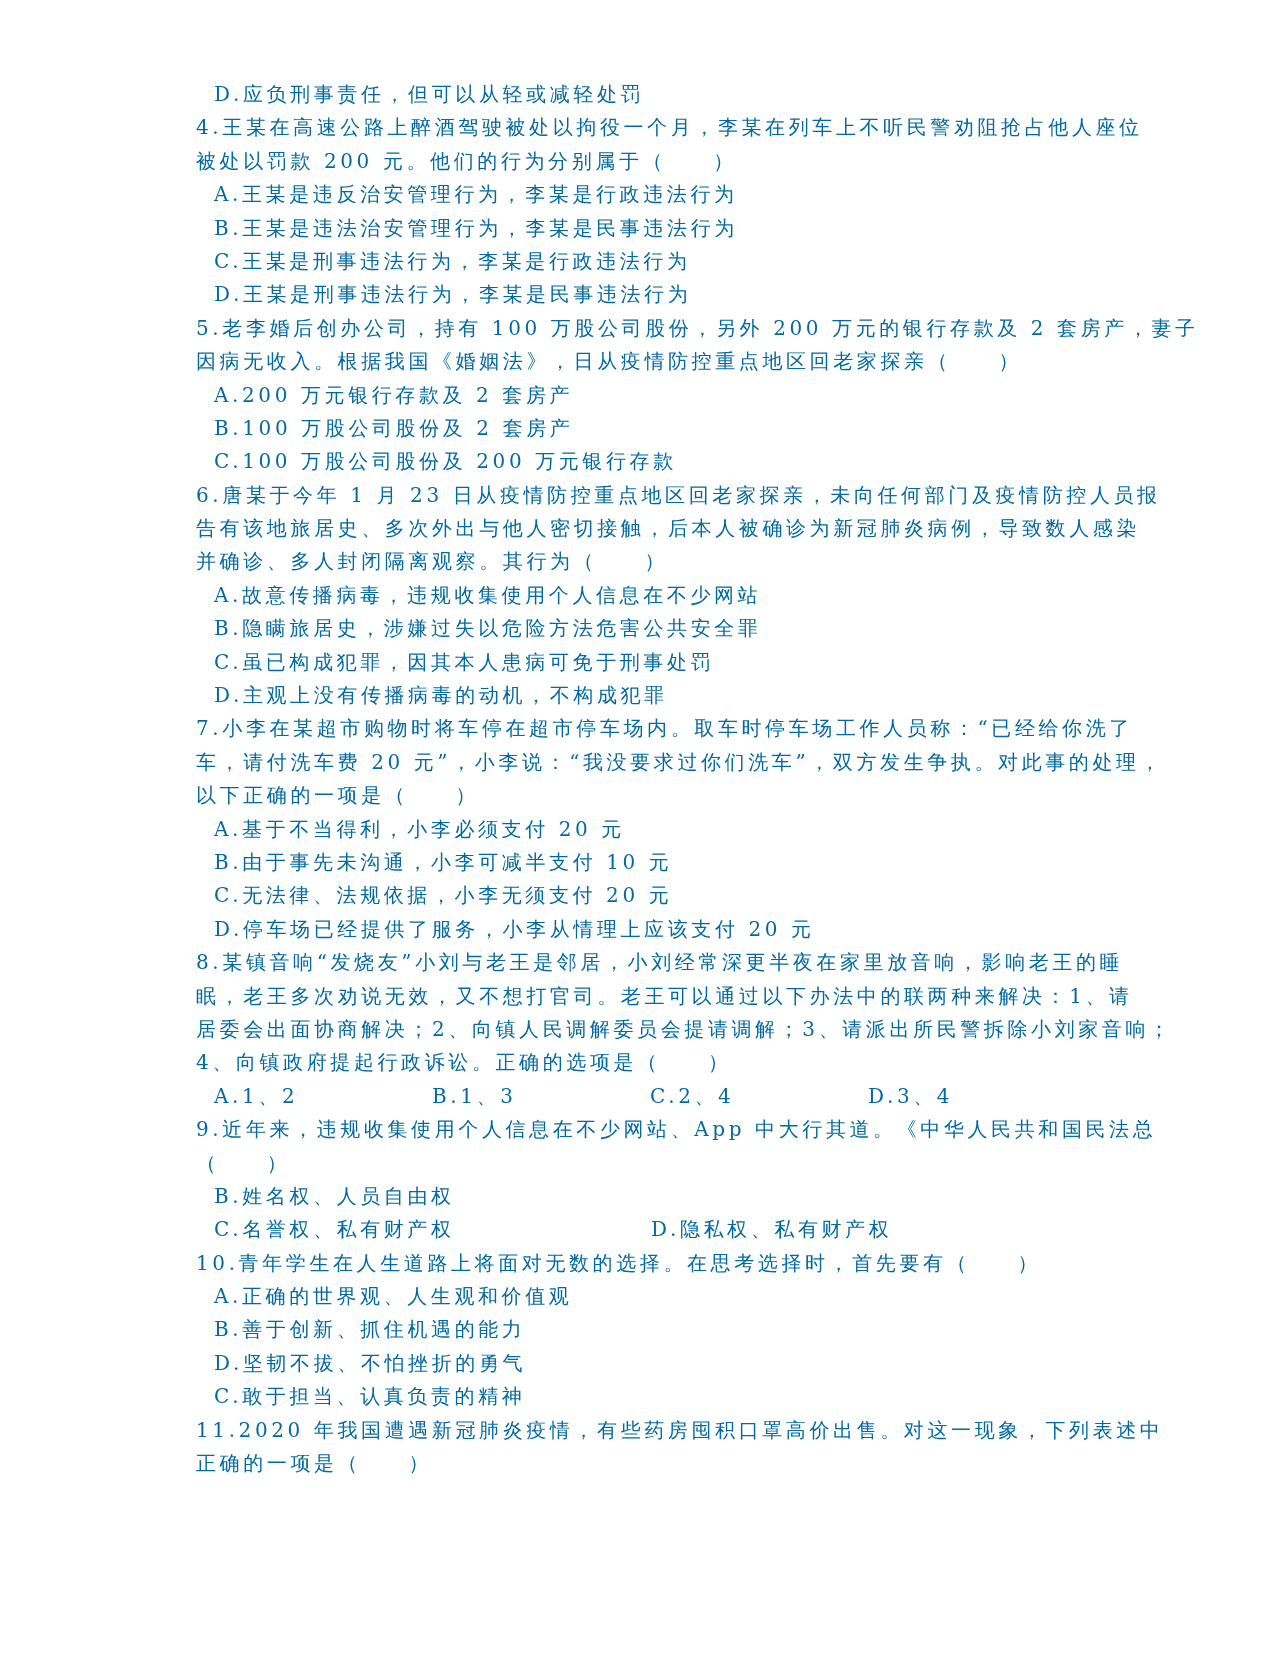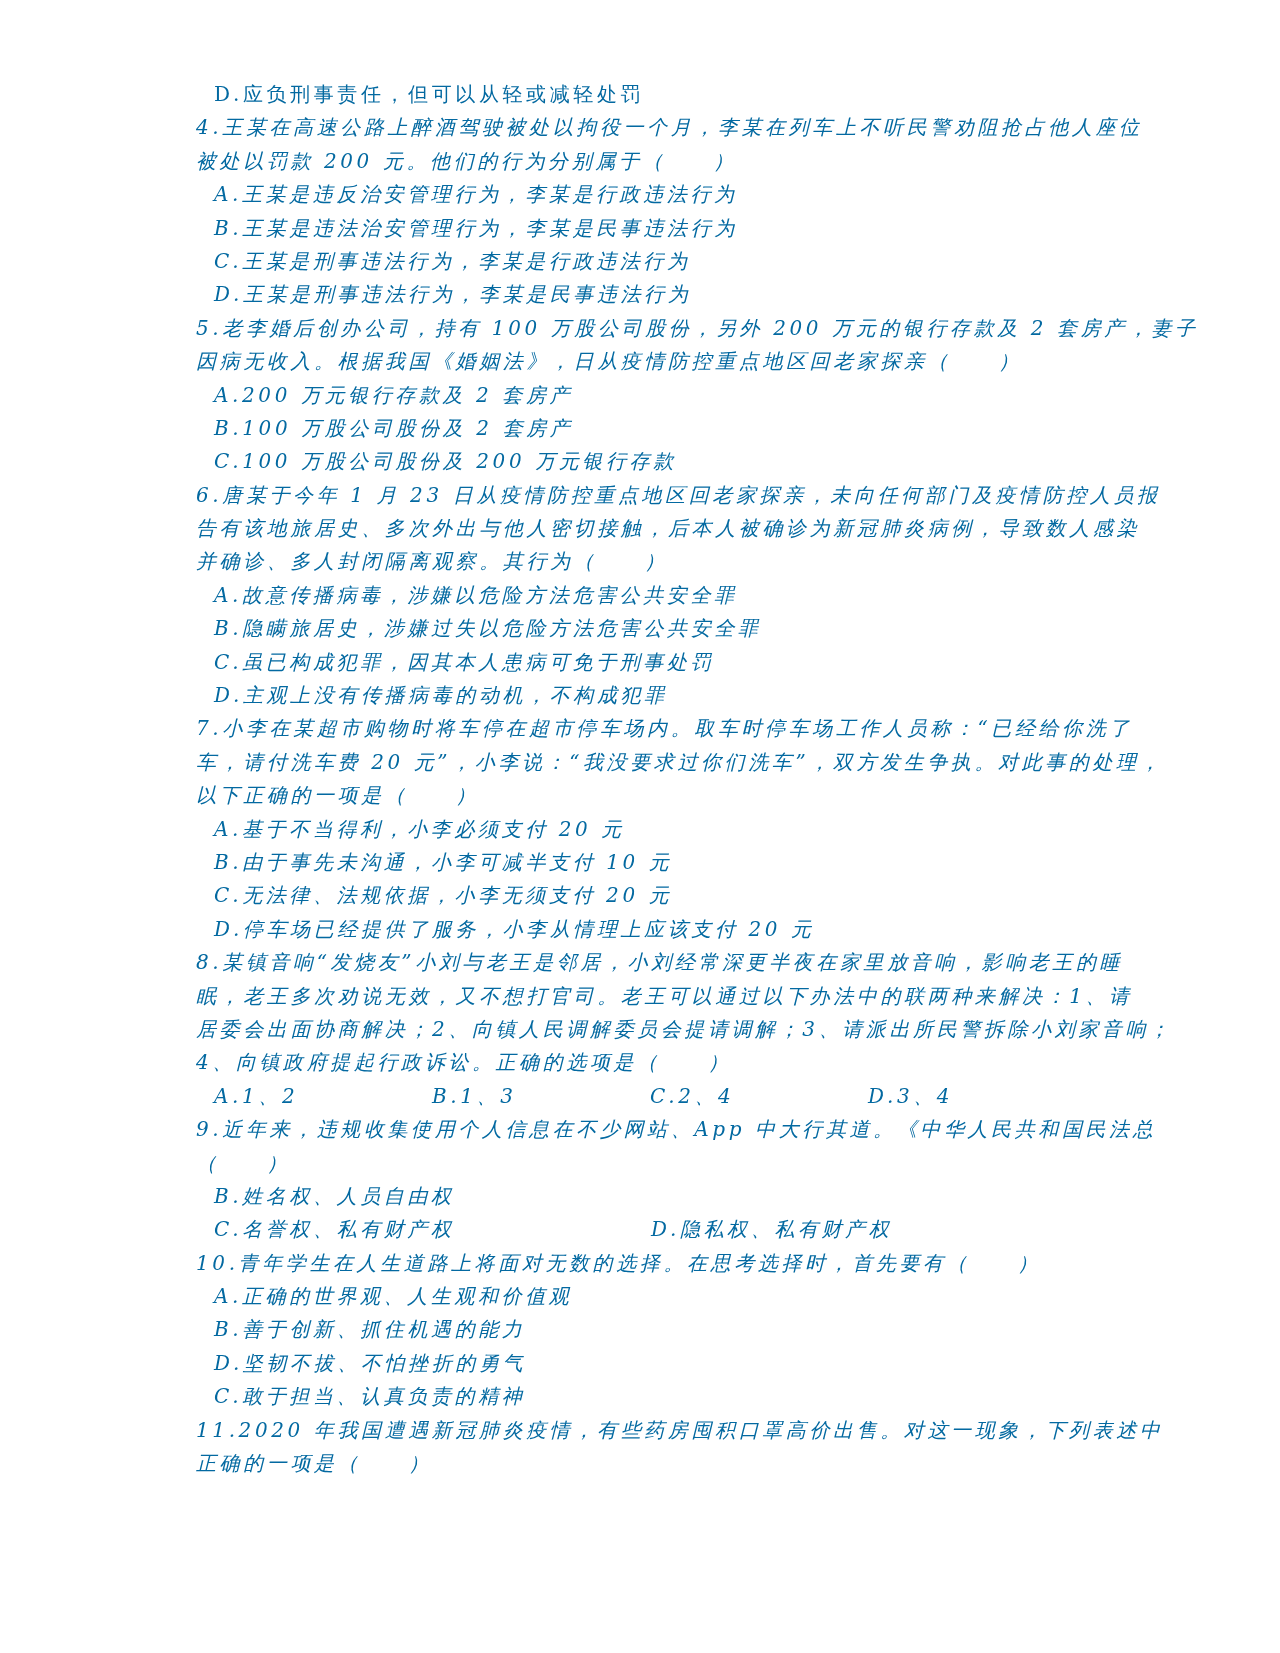--- a/index.html
+++ b/index.html
@@ -8,21 +8,21 @@
       position: absolute; left: 196px; top: 34px; width: 892px;
       font-family: "DejaVu Serif", "Liberation Serif", serif;
       font-size: 20px; color: #0369a1; margin-top: 44px;
     }
     .line { height: 33.4px; line-height: 33.4px; white-space: nowrap; letter-spacing: 3.6px; }
     .opt { padding-left: 18px; }
     .row4 { display: flex; padding-left: 18px; }
     .row4 span { width: 218px; display: inline-block; }
     .row2 { display: flex; padding-left: 18px; }
     .row2 span { width: 437px; display: inline-block; }
-    .q { margin: 0; font-style: italic; }
+    .q { margin: 0; }
   </style>
 </head>
 <body>
 
 <div class="page">
   <div class="line opt">D.应负刑事责任，但可以从轻或减轻处罚</div>
 
   <div class="q">
     <div class="line">4.王某在高速公路上醉酒驾驶被处以拘役一个月，李某在列车上不听民警劝阻抢占他人座位</div>
     <div class="line">被处以罚款 200 元。他们的行为分别属于（　　）</div>
@@ -37,21 +37,21 @@
     <div class="line">因病无收入。根据我国《婚姻法》，日从疫情防控重点地区回老家探亲（　　）</div>
     <div class="line opt">A.200 万元银行存款及 2 套房产</div>
     <div class="line opt">B.100 万股公司股份及 2 套房产</div>
     <div class="line opt">C.100 万股公司股份及 200 万元银行存款</div>
   </div>
 
   <div class="q">
     <div class="line">6.唐某于今年 1 月 23 日从疫情防控重点地区回老家探亲，未向任何部门及疫情防控人员报</div>
     <div class="line">告有该地旅居史、多次外出与他人密切接触，后本人被确诊为新冠肺炎病例，导致数人感染</div>
     <div class="line">并确诊、多人封闭隔离观察。其行为（　　）</div>
-    <div class="line opt">A.故意传播病毒，涉嫌以危险方法危害公共安全罪</div>
+    <div class="line opt">A.故意传播病毒，违规收集使用个人信息在不少网站</div>
     <div class="line opt">B.隐瞒旅居史，涉嫌过失以危险方法危害公共安全罪</div>
     <div class="line opt">C.虽已构成犯罪，因其本人患病可免于刑事处罚</div>
     <div class="line opt">D.主观上没有传播病毒的动机，不构成犯罪</div>
   </div>
 
   <div class="q">
     <div class="line">7.小李在某超市购物时将车停在超市停车场内。取车时停车场工作人员称：“已经给你洗了</div>
     <div class="line">车，请付洗车费 20 元”，小李说：“我没要求过你们洗车”，双方发生争执。对此事的处理，</div>
     <div class="line">以下正确的一项是（　　）</div>
     <div class="line opt">A.基于不当得利，小李必须支付 20 元</div>

